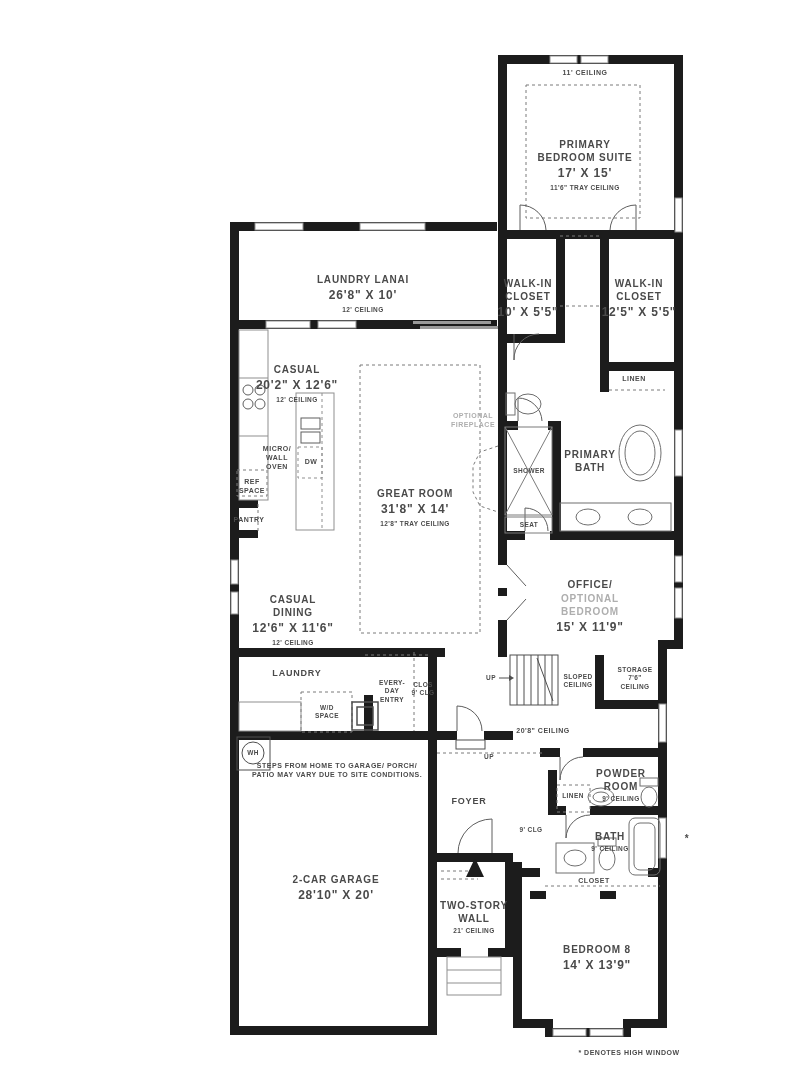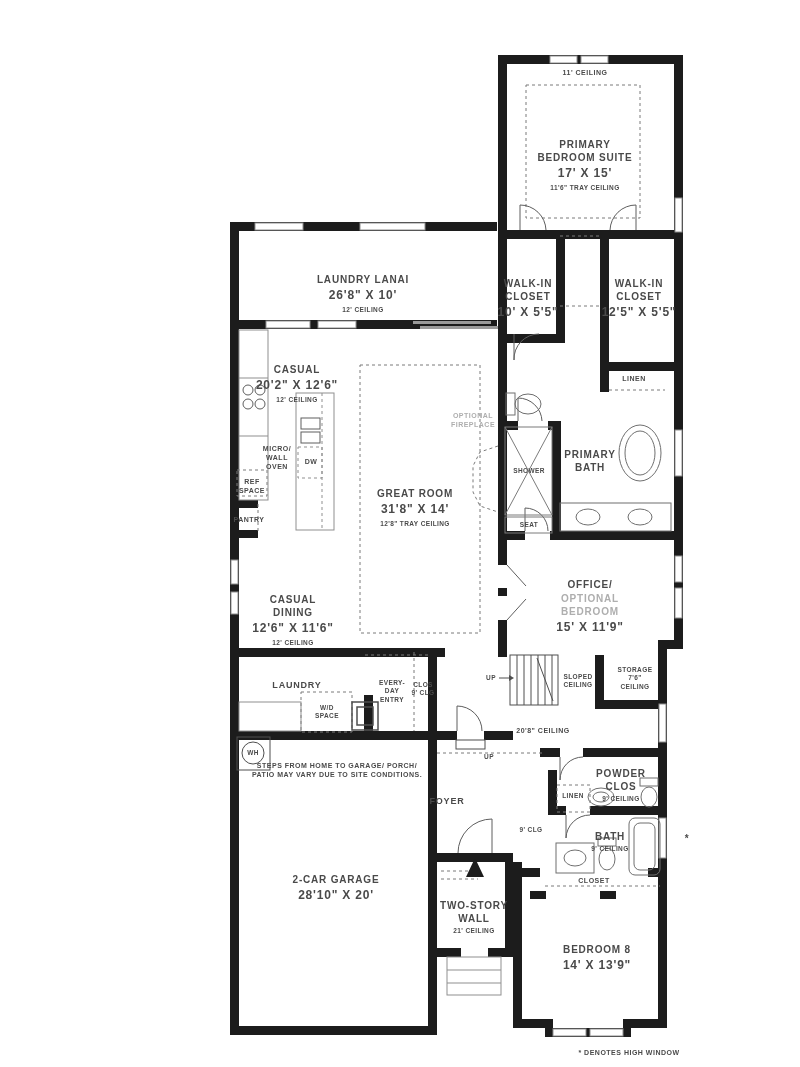--- a/index.html
+++ b/index.html
@@ -306,21 +306,21 @@
   <div class="dims">15' X 11'9"</div>
 </div>
 
 <div class="room-label" style="left:293px;top:582px;">
   <div class="title">CASUAL
 DINING</div>
   <div class="dims">12'6" X 11'6"</div>
   <div class="ceil">12' CEILING</div>
 </div>
 
-<div class="lbl t9" style="left:297px;top:674px;margin-top:12px;">LAUNDRY</div>
+<div class="lbl t9" style="left:297px;top:674px;">LAUNDRY</div>
 <div class="lbl t65" style="left:327px;top:712px;">W/D
 SPACE</div>
 <div class="lbl t65" style="left:392px;top:692px;">EVERY-
 DAY
 ENTRY</div>
 <div class="lbl t65" style="left:423px;top:689px;">CLOS
 9' CLG</div>
 <div class="lbl t65" style="left:491px;top:678px;">UP</div>
 <div class="lbl t65" style="left:578px;top:681px;">SLOPED
 CEILING</div>
@@ -331,26 +331,26 @@
 <div class="lbl t65" style="left:489px;top:757px;">UP</div>
 <div class="lbl t65" style="left:253px;top:753px;">WH</div>
 <div class="lbl t7" style="left:337px;top:770px;">STEPS FROM HOME TO GARAGE/ PORCH/
 PATIO MAY VARY DUE TO SITE CONDITIONS.</div>
 
 <div class="room-label" style="left:336px;top:862px;justify-content:space-between;">
   <div class="title">2-CAR GARAGE</div>
   <div class="dims">28'10" X 20'</div>
 </div>
 
-<div class="lbl t9" style="left:447px;top:802px;">FOYER</div>
+<div class="lbl t9" style="left:469px;top:802px;">FOYER</div>
 <div class="lbl t65" style="left:531px;top:830px;">9' CLG</div>
 
 <div class="room-label sm" style="left:621px;top:756px;">
   <div class="title">POWDER
-CLOS</div>
+ROOM</div>
   <div class="ceil">9' CEILING</div>
 </div>
 
 <div class="lbl t65" style="left:573px;top:796px;">LINEN</div>
 
 <div class="room-label sm" style="left:610px;top:819px;">
   <div class="title">BATH</div>
   <div class="ceil">9' CEILING</div>
 </div>
 

